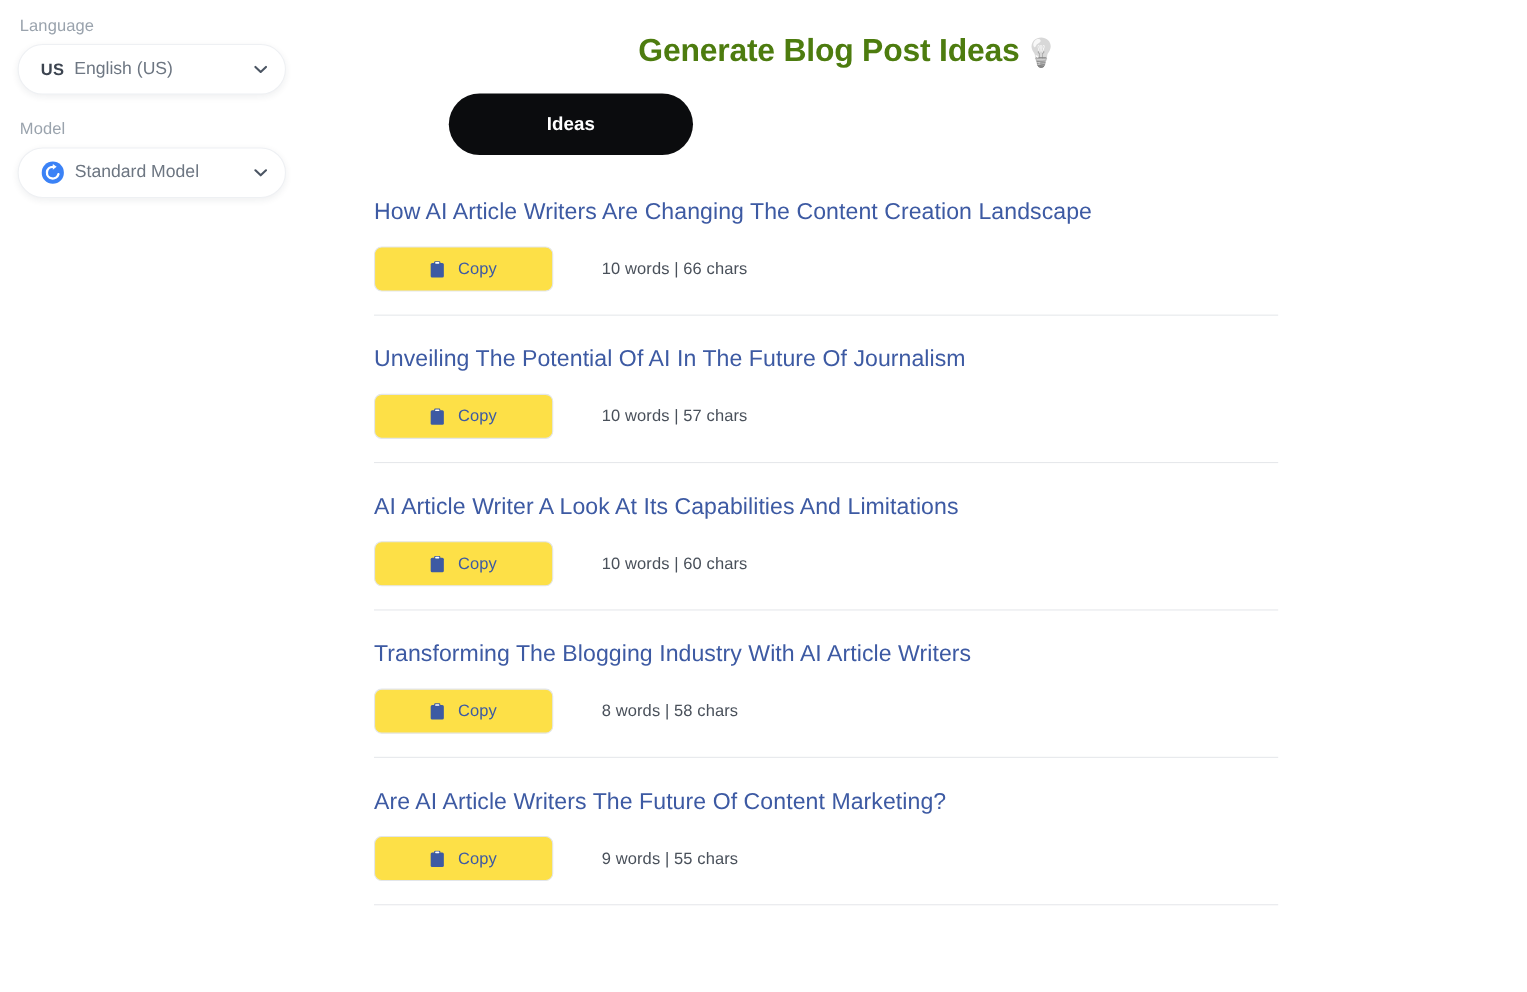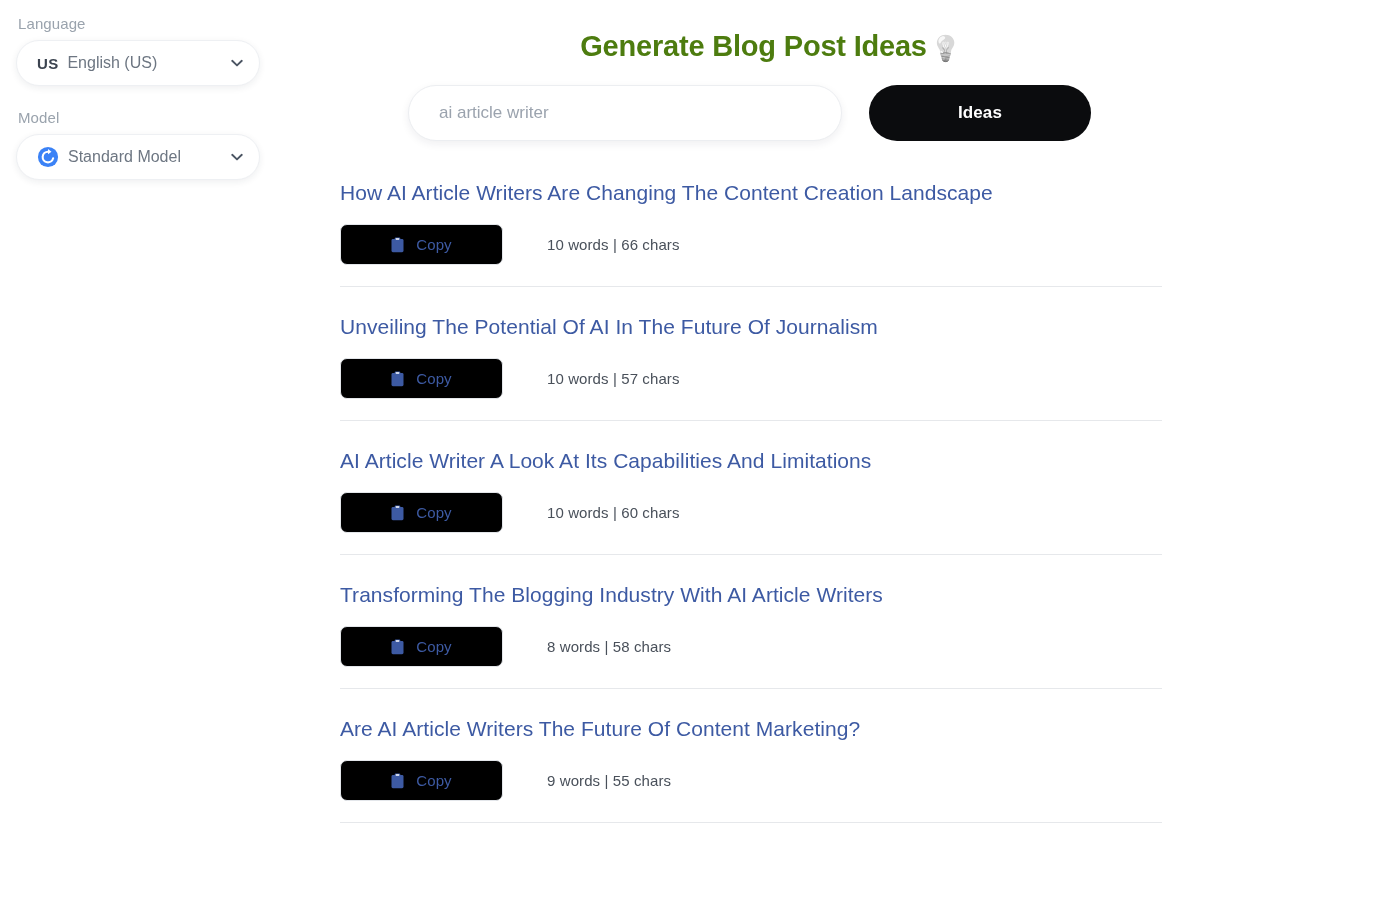--- a/index.html
+++ b/index.html
@@ -175,21 +175,21 @@
 
   .copy-btn {
     display: inline-flex;
     align-items: center;
     justify-content: center;
     gap: 12px;
     width: 163px;
     height: 41px;
     border: 1px solid #e3e6ea;
     border-radius: 7px;
-    background: #000000;
+    background: #fde047;
     cursor: pointer;
     font-family: "Liberation Sans", sans-serif;
   }
   .copy-btn .clip {
     width: 13px; height: 16px; display: block; flex: 0 0 13px;
   }
   .copy-label {
     font-size: 15px;
     color: #3d5aa3;
     letter-spacing: .1px;
@@ -262,21 +262,20 @@
     </div>
   </aside>
 
   <main class="main">
 
     <h1 class="page-title">
       <span>Generate Blog Post Ideas</span><span class="bulb">💡</span>
     </h1>
 
     <div class="search-row">
-      <input class="search-input" type="text" placeholder="ai article writer" style="">
       <button class="submit-btn">Ideas</button>
     </div>
 
     <section class="results">
 
       <div class="result-item">
         <div class="result-title">How AI Article Writers Are Changing The Content Creation Landscape</div>
         <div class="result-meta-row">
           <button class="copy-btn">
             <span class="clip">

